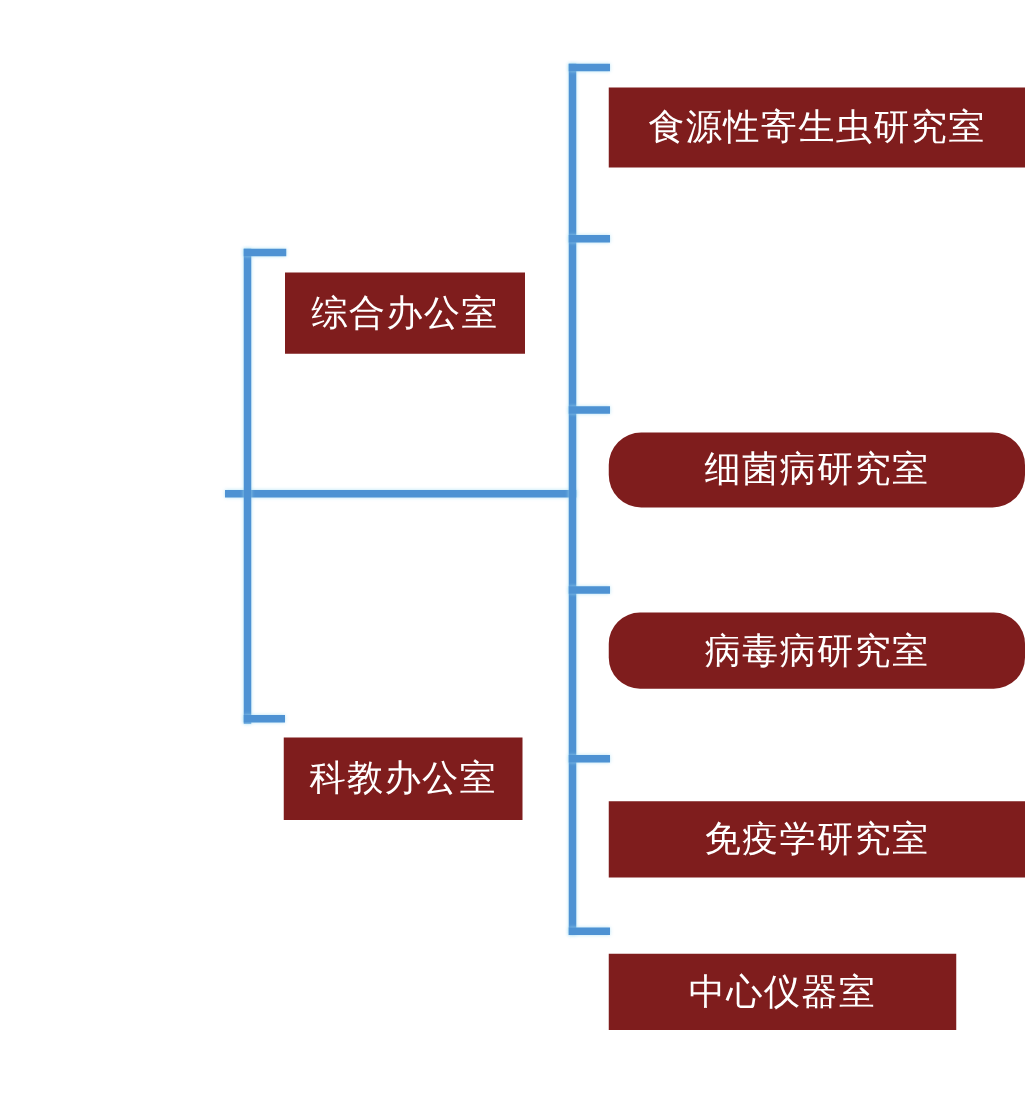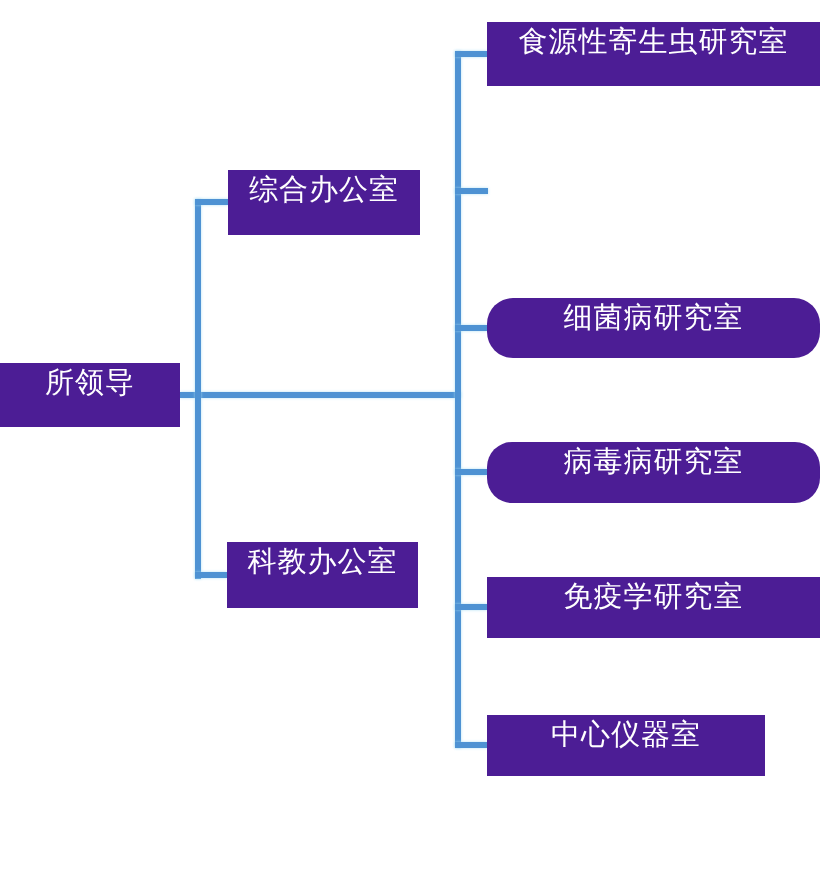--- a/index.html
+++ b/index.html
@@ -10,29 +10,31 @@
   .canvas {
     position: relative;
     width: 822px;
     height: 875px;
     background: #ffffff;
     overflow: hidden;
     font-family: "Liberation Serif", "DejaVu Serif", serif;
   }
   .node {
     position: absolute;
-    background: #4c1d95;
+    background: #7f1d1d;
     color: #ffffff;
     display: flex;
+    align-items: center;
     justify-content: center;
     font-size: 29px;
     letter-spacing: 1px;
     text-align: center;
     white-space: nowrap;
     box-sizing: border-box;
+    margin-top: 48px;
   }
   .line {
     position: absolute;
     background: #4e92d3;
     box-shadow: 0 0 3px rgba(165, 220, 243, 0.85);
   }
 </style>
 </head>
 <body>
 
@@ -45,40 +47,37 @@
   <div class="line" style="left:195px; top:572px; width:33px; height:6px;"></div>
 
   <div class="line" style="left:455px; top:51px; width:6px; height:697px;"></div>
   <div class="line" style="left:455px; top:51px; width:33px; height:6px;"></div>
   <div class="line" style="left:455px; top:188px; width:33px; height:6px;"></div>
   <div class="line" style="left:455px; top:325px; width:33px; height:6px;"></div>
   <div class="line" style="left:455px; top:469px; width:33px; height:6px;"></div>
   <div class="line" style="left:455px; top:604px; width:33px; height:6px;"></div>
   <div class="line" style="left:455px; top:742px; width:33px; height:6px;"></div>
 
-  <div class="node" style="left:0px; top:363px; width:180px; height:64px;">
-    <span>所领导</span>
-  </div>
 
   <div class="node" style="left:227px; top:542px; width:191px; height:66px;">
     <span>科教办公室</span>
   </div>
   <div class="node" style="left:228px; top:170px; width:192px; height:65px;">
     <span>综合办公室</span>
   </div>
 
   <div class="node" style="left:487px; top:22px; width:333px; height:64px;">
     <span>食源性寄生虫研究室</span>
   </div>
   <div class="node" style="left:487px; top:298px; width:333px; height:60px;border-radius:26px;">
     <span>细菌病研究室</span>
   </div>
   <div class="node" style="left:487px; top:442px; width:333px; height:61px;border-radius:25px;">
     <span>病毒病研究室</span>
   </div>
-  <div class="node" style="left:487px; top:577px; width:333px; height:61px;">
+  <div class="node" style="left:487px; top:593px; width:333px; height:61px;">
     <span>免疫学研究室</span>
   </div>
   <div class="node" style="left:487px; top:715px; width:278px; height:61px;">
     <span>中心仪器室</span>
   </div>
 
 </div>
 
 </body></html>

